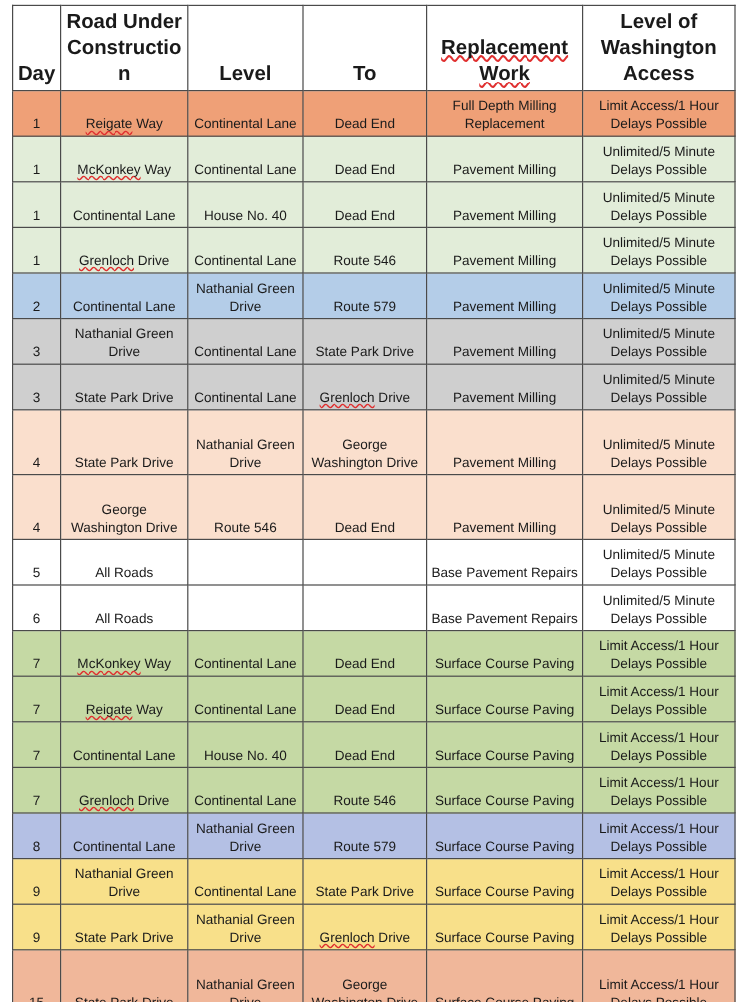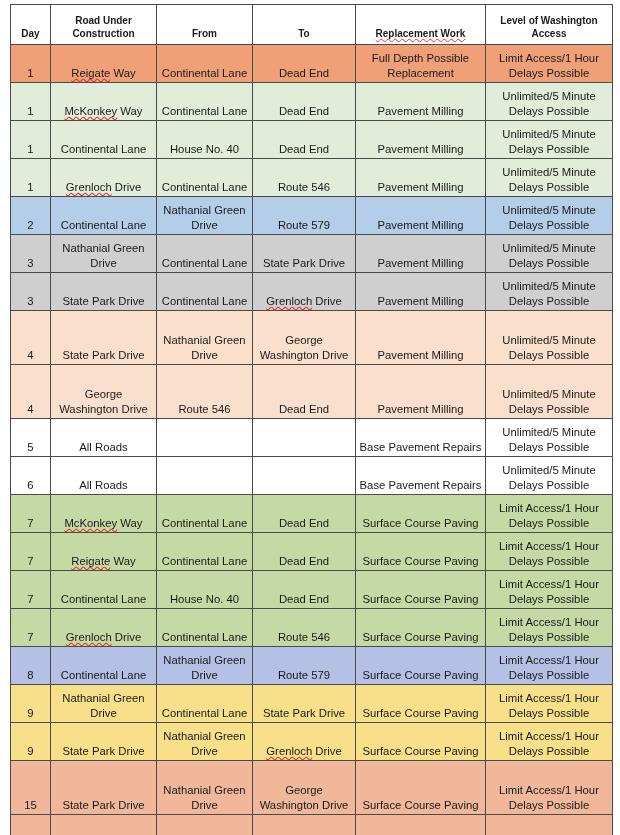--- a/index.html
+++ b/index.html
@@ -38,21 +38,21 @@
     line-height: 1.28;
     color: #1a1a1a;
     font-weight: 400;
     word-wrap: break-word;
     box-sizing: border-box;
   }
   table.schedule thead th {
     font-weight: bold;
     vertical-align: bottom;
     background: #ffffff;
-    font-size: 10px;
+    font-size: 17px;
     height: 40px;
     padding-bottom: 3px;
   }
   
   col.c-day   { width: 40px; }
   col.c-road  { width: 106px; }
   col.c-from  { width: 96px; }
   col.c-to    { width: 103px; }
   col.c-work  { width: 130px; }
   col.c-level { width: 127px; }
@@ -86,33 +86,33 @@
       <col class="c-road">
       <col class="c-from">
       <col class="c-to">
       <col class="c-work">
       <col class="c-level">
     </colgroup>
     <thead>
       <tr>
         <th>Day</th>
         <th>Road Under Construction</th>
-        <th>From</th>
+        <th>Level</th>
         <th>To</th>
         <th><span class="sp">Replacement Work</span></th>
         <th>Level of Washington Access</th>
       </tr>
     </thead>
     <tbody id="tbody">
         <tr class="fill-salmon" style="height: 38px;">
           <td>1</td>
           <td><span class="sp">Reigate</span> Way</td>
           <td>Continental Lane</td>
           <td>Dead End</td>
-          <td>Full Depth Possible Replacement</td>
+          <td>Full Depth Milling Replacement</td>
           <td>Limit Access/1 Hour Delays Possible</td>
         </tr>
         <tr class="fill-lgreen" style="height: 38px;">
           <td>1</td>
           <td><span class="sp">McKonkey</span> Way</td>
           <td>Continental Lane</td>
           <td>Dead End</td>
           <td>Pavement  Milling</td>
           <td>Unlimited/5 Minute Delays Possible</td>
         </tr>

